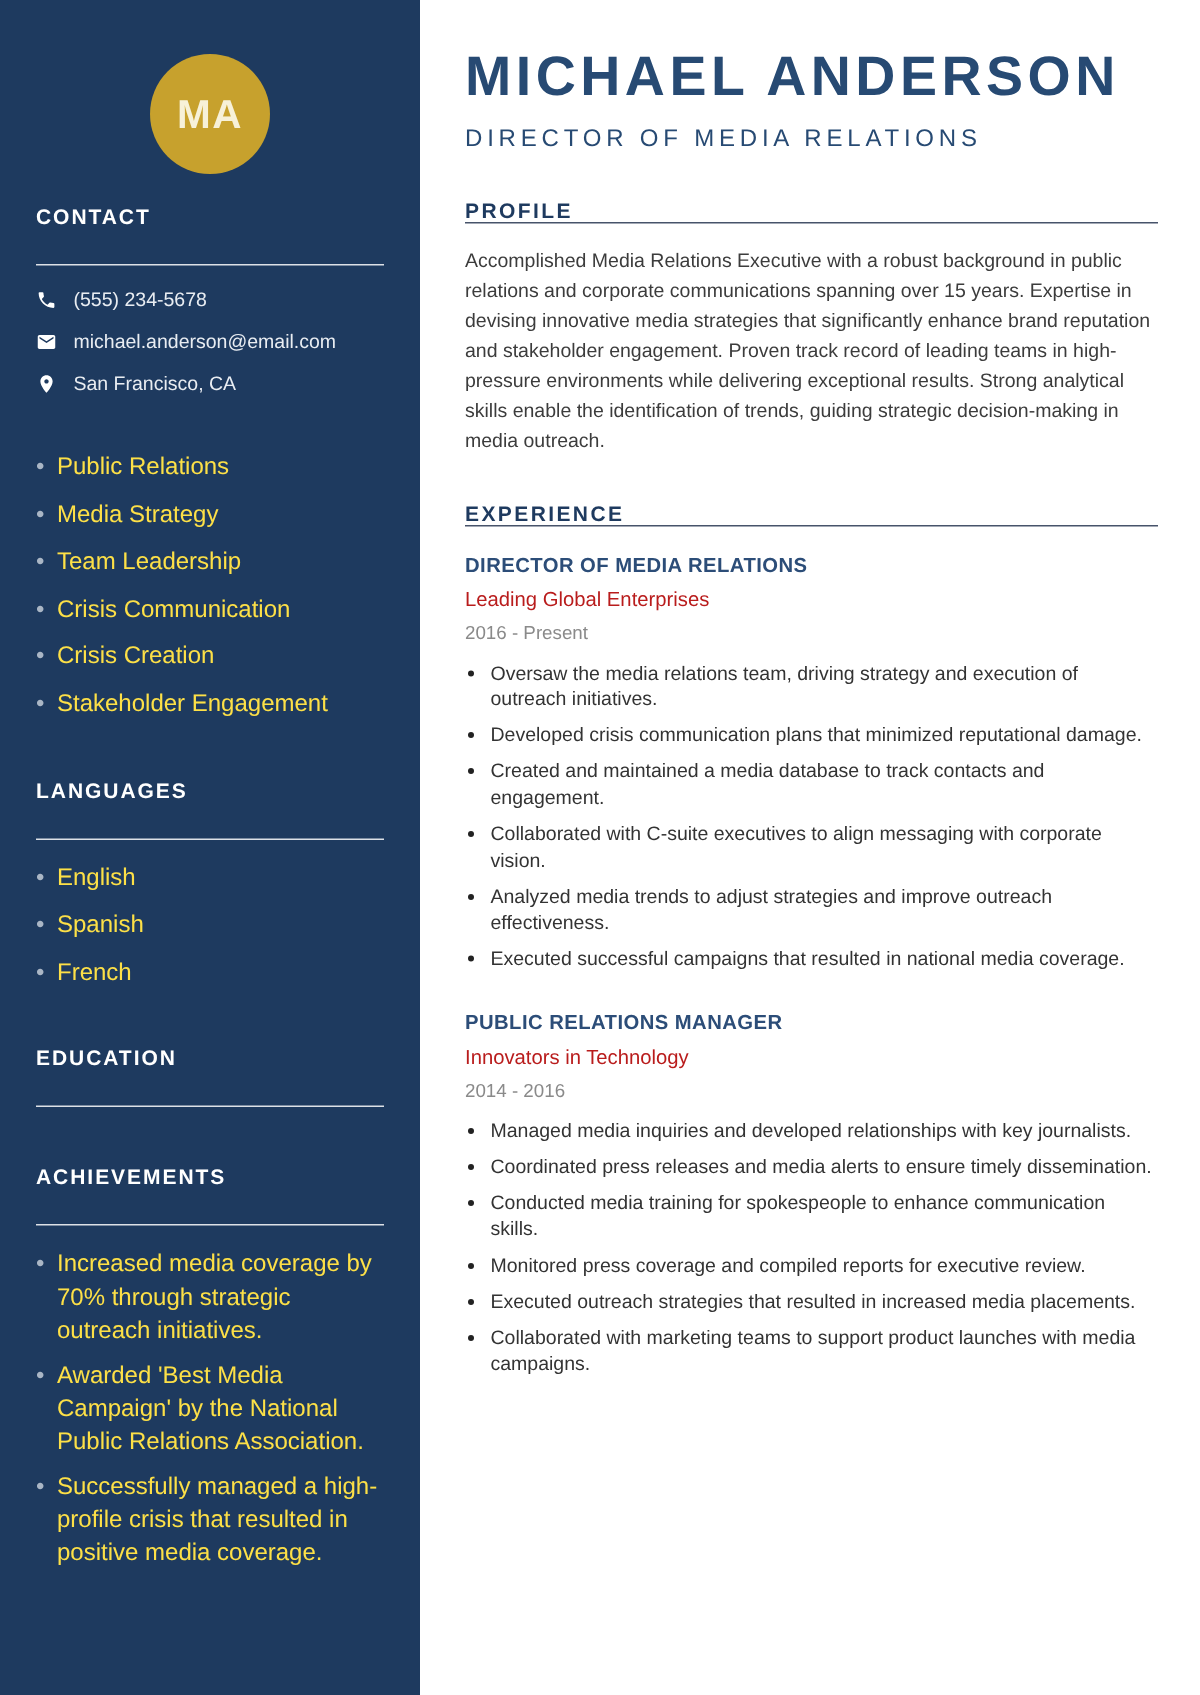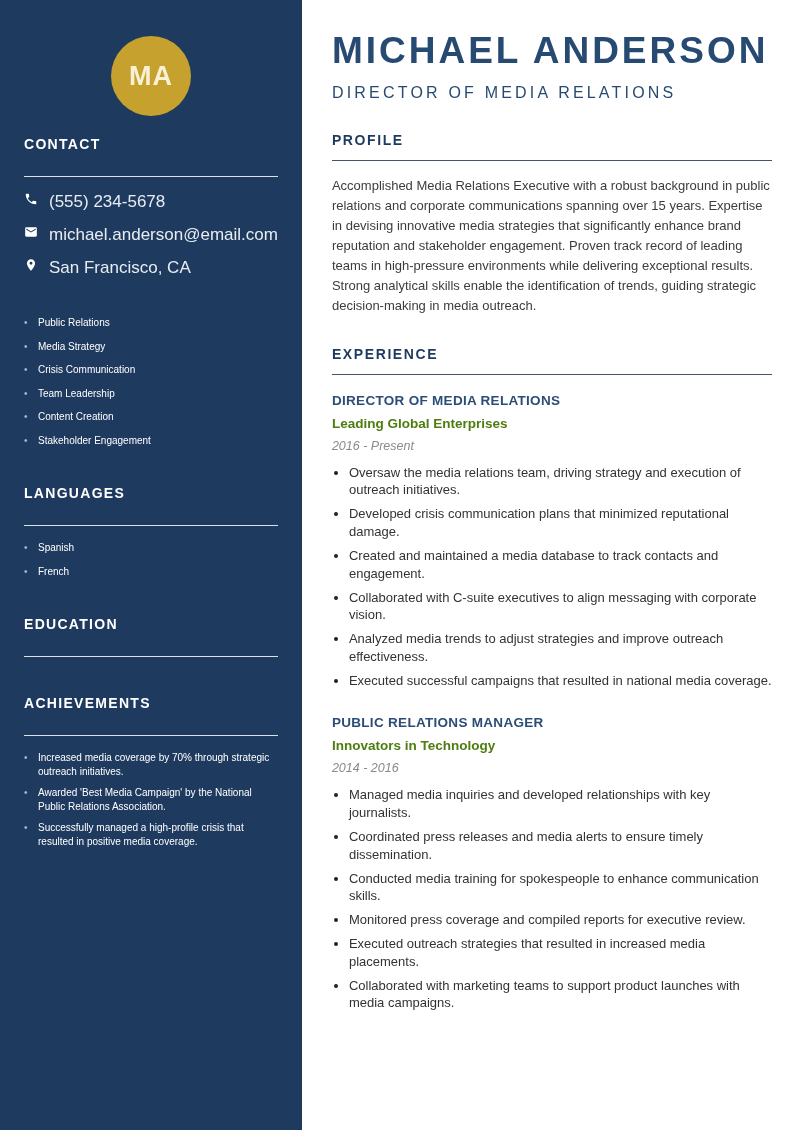--- a/index.html
+++ b/index.html
@@ -9,43 +9,43 @@
 
   
   .sidebar{flex:0 0 280px;background:#1e3a5f;color:#e9edf2;padding:36px 24px 40px}
   .avatar{width:80px;height:80px;border-radius:50%;background:#c7a12d;margin:0 auto 20px;
           display:flex;align-items:center;justify-content:center}
   .avatar-initials{font-size:27px;font-weight:bold;color:#f7f1d8;letter-spacing:1px}
   .side-section{margin-top:38px}
   .side-section.first{margin-top:16px}
   .side-h{font-size:14px;letter-spacing:1.3px;color:#ffffff;font-weight:bold;
           padding-bottom:24px;border-bottom:1px solid rgba(255,255,255,.85);margin-bottom:15px}
-  .contact-row{display:flex;align-items:flex-start;gap:11px;margin-bottom:13px;
-               font-size:17px;color:#e9edf2}
+  .contact-row{display:flex;align-items:flex-end;gap:11px;margin-bottom:13px;
+               font-size:13px;color:#e9edf2}
   .contact-row svg{flex:0 0 14px;display:block}
   .dot-list{list-style:none}
-  .dot-item{position:relative;padding-left:14px;font-size:10px;color:#ffffff;
+  .dot-item{position:relative;padding-left:14px;font-size:16px;color:#fde047;
             margin-bottom:10px;line-height:1.35}
   .dot-item::before{content:"\2022";position:absolute;left:0;color:#aab6c5}
   .ach-item{line-height:1.4;margin-bottom:7px}
   .edu-text{font-size:12.5px;font-weight:bold;color:#ffffff;line-height:1.45;letter-spacing:.2px}
 
   
   .main{flex:1;background:#ffffff;padding:32px 28px 30px 30px;color:#3d3d3d}
   .name{font-size:37px;font-weight:bold;color:#274a73;letter-spacing:3px;line-height:1.05}
   .headline{font-size:16px;color:#274a73;letter-spacing:3.2px;margin-top:13px;font-weight:500}
   .section{margin-top:30px}
   .sec-h{font-size:14px;font-weight:bold;color:#1e3a5f;letter-spacing:1.6px;
-         padding-bottom:12px;border-bottom:1px solid #47536a;margin-bottom:15px}
+         padding-bottom:0;border-bottom:1px solid #47536a;margin-bottom:15px}
   .profile-text{font-size:13px;line-height:20px;color:#3c3c3c}
   .job{margin-top:18px}
   .job + .job{margin-top:26px}
   .job-title{font-size:13.5px;font-weight:bold;color:#2c4d78;letter-spacing:.3px}
-  .company{font-size:13.5px;font-weight:bold;color:#4d7c0f;margin-top:8px}
-  .dates{font-size:12.5px;font-style:italic;color:#8a8a8a;margin-top:8px}
+  .company{font-size:13.5px;font-weight:normal;color:#b91c1c;margin-top:8px}
+  .dates{font-size:12.5px;color:#8a8a8a;margin-top:8px}
   .job-bullets{margin-top:11px;padding-left:17px;list-style:disc outside}
   .job-bullets li{font-size:13px;color:#333333;line-height:1.35;margin-bottom:6.5px}
   .job-bullets li::marker{color:#222222}
 </style>
 </head>
 <body>
 
 <div class="page">
 
   <aside class="sidebar">
@@ -79,34 +79,35 @@
       </div>
     </section>
 
     <section class="side-section">
       <ul class="dot-list">
 
           <li class="dot-item">Public Relations</li>
 
           <li class="dot-item">Media Strategy</li>
 
+          <li class="dot-item">Team Leadership</li>
+
           <li class="dot-item">Crisis Communication</li>
 
-          <li class="dot-item">Team Leadership</li>
-
-          <li class="dot-item">Content Creation</li>
+          <li class="dot-item">Crisis Creation</li>
 
           <li class="dot-item">Stakeholder Engagement</li>
         </ul>
     </section>
 
     <section class="side-section">
       <h2 class="side-h">LANGUAGES</h2>
       <ul class="dot-list">
 
+          <li class="dot-item">English</li>
 
           <li class="dot-item">Spanish</li>
 
           <li class="dot-item">French</li>
         </ul>
     </section>
 
     <section class="side-section">
       <h2 class="side-h">EDUCATION</h2>
     </section>

